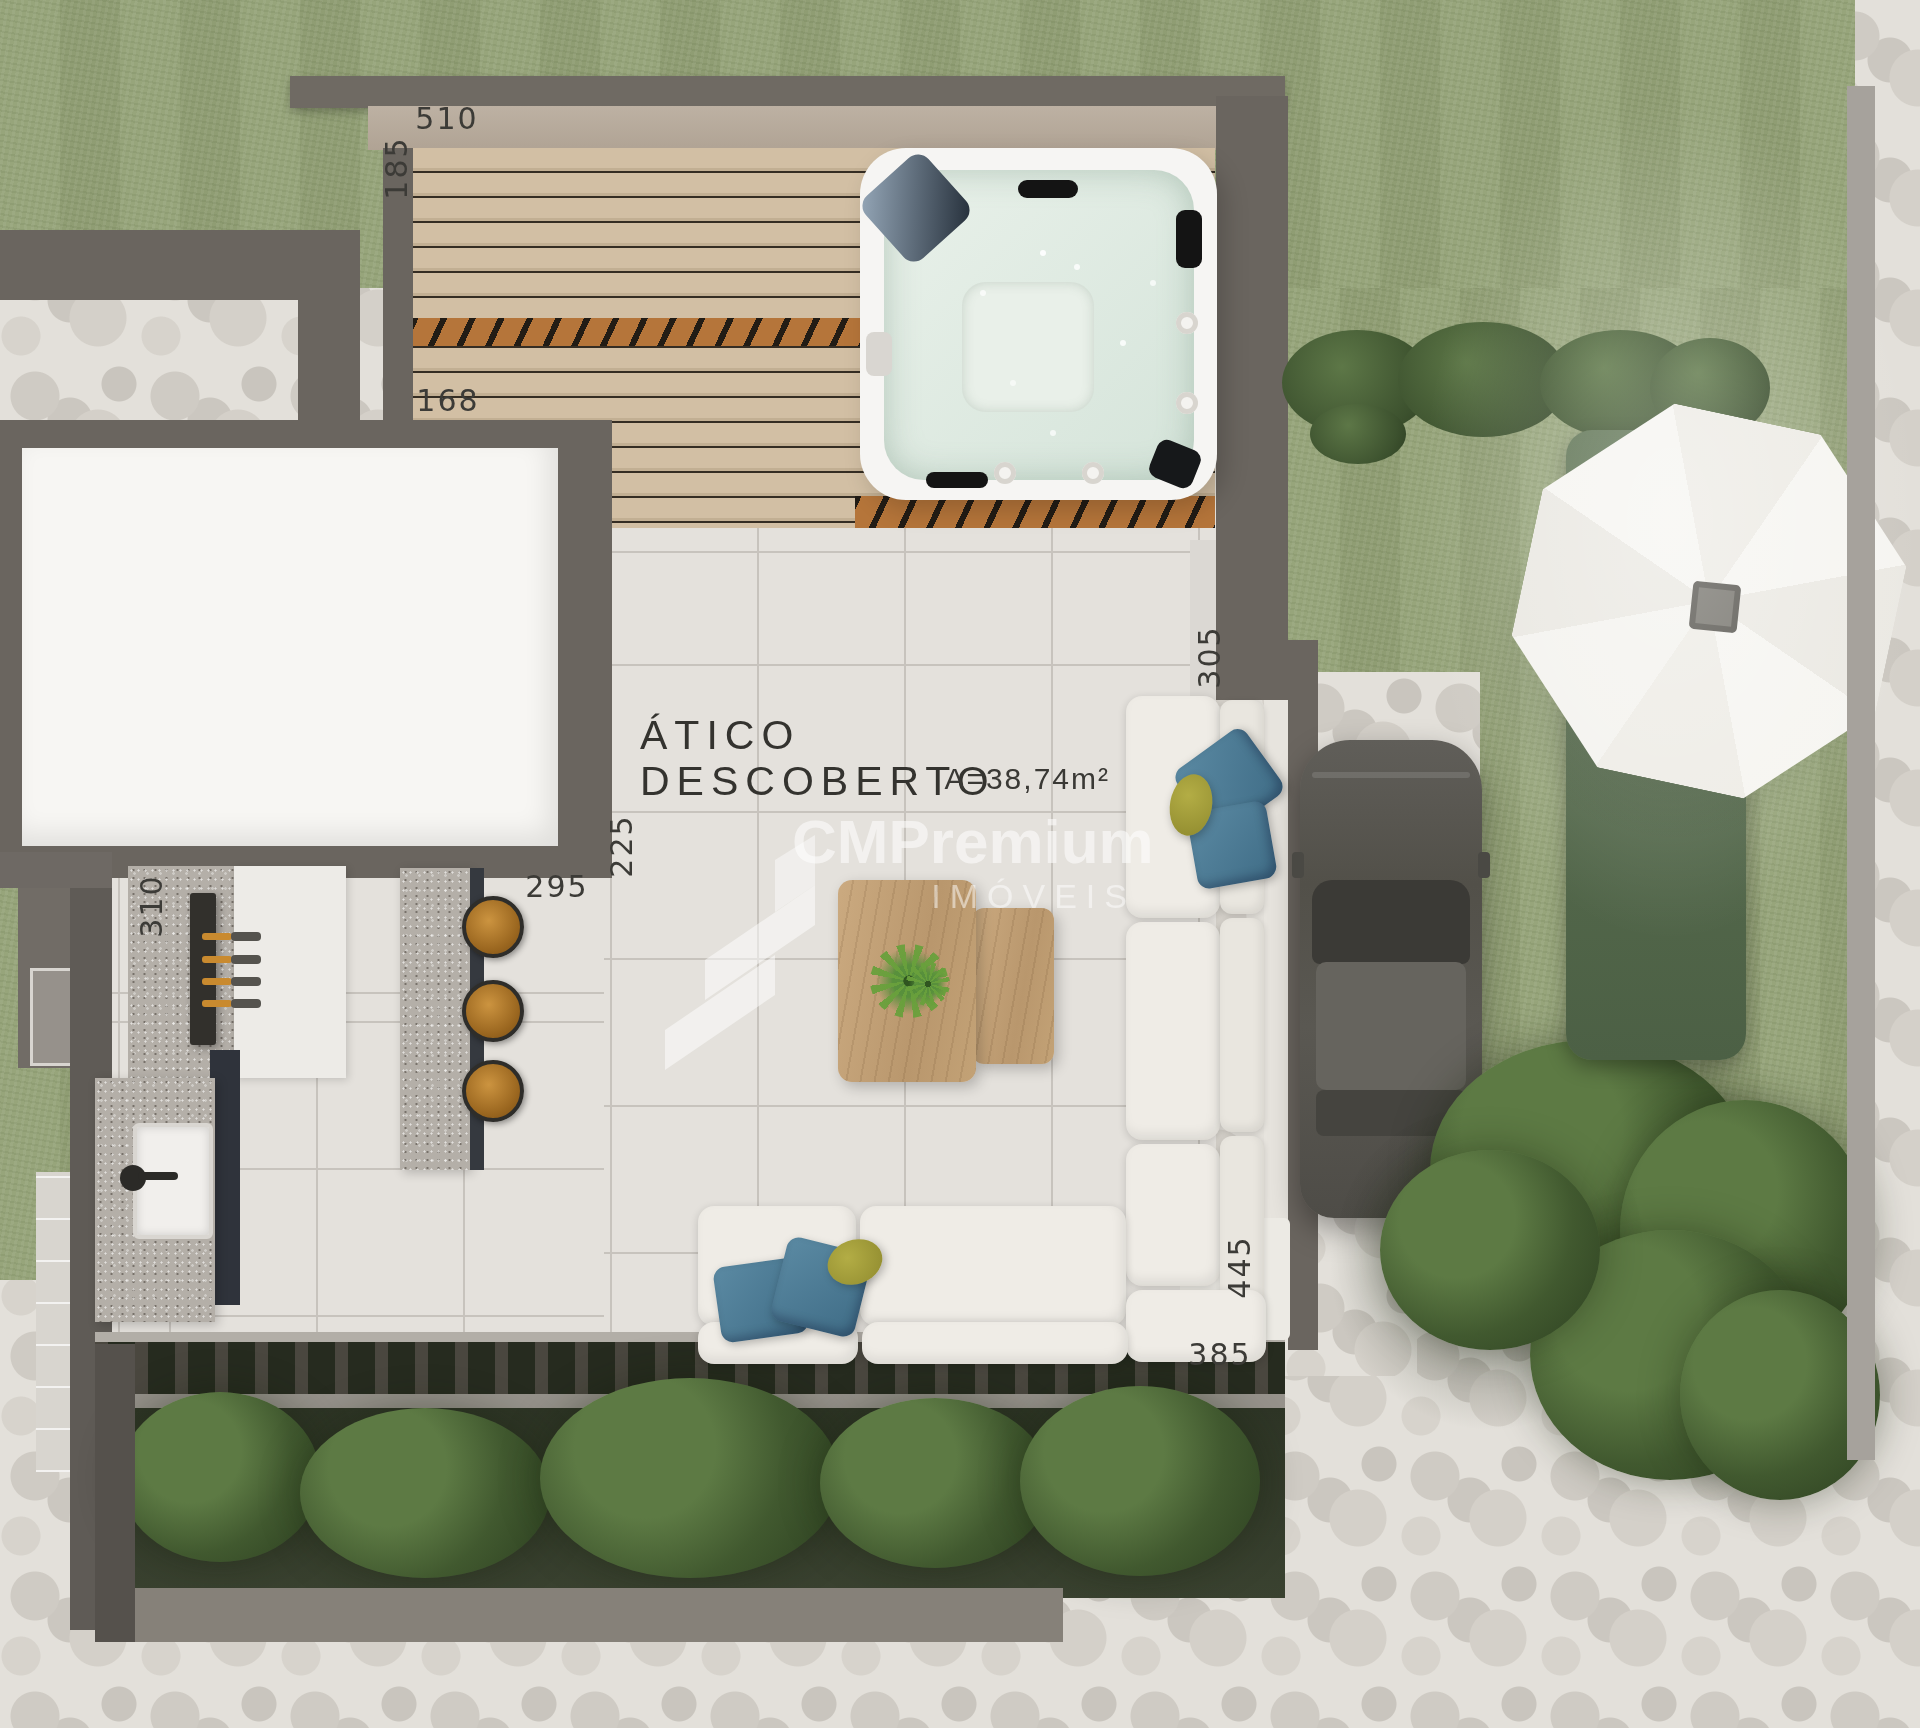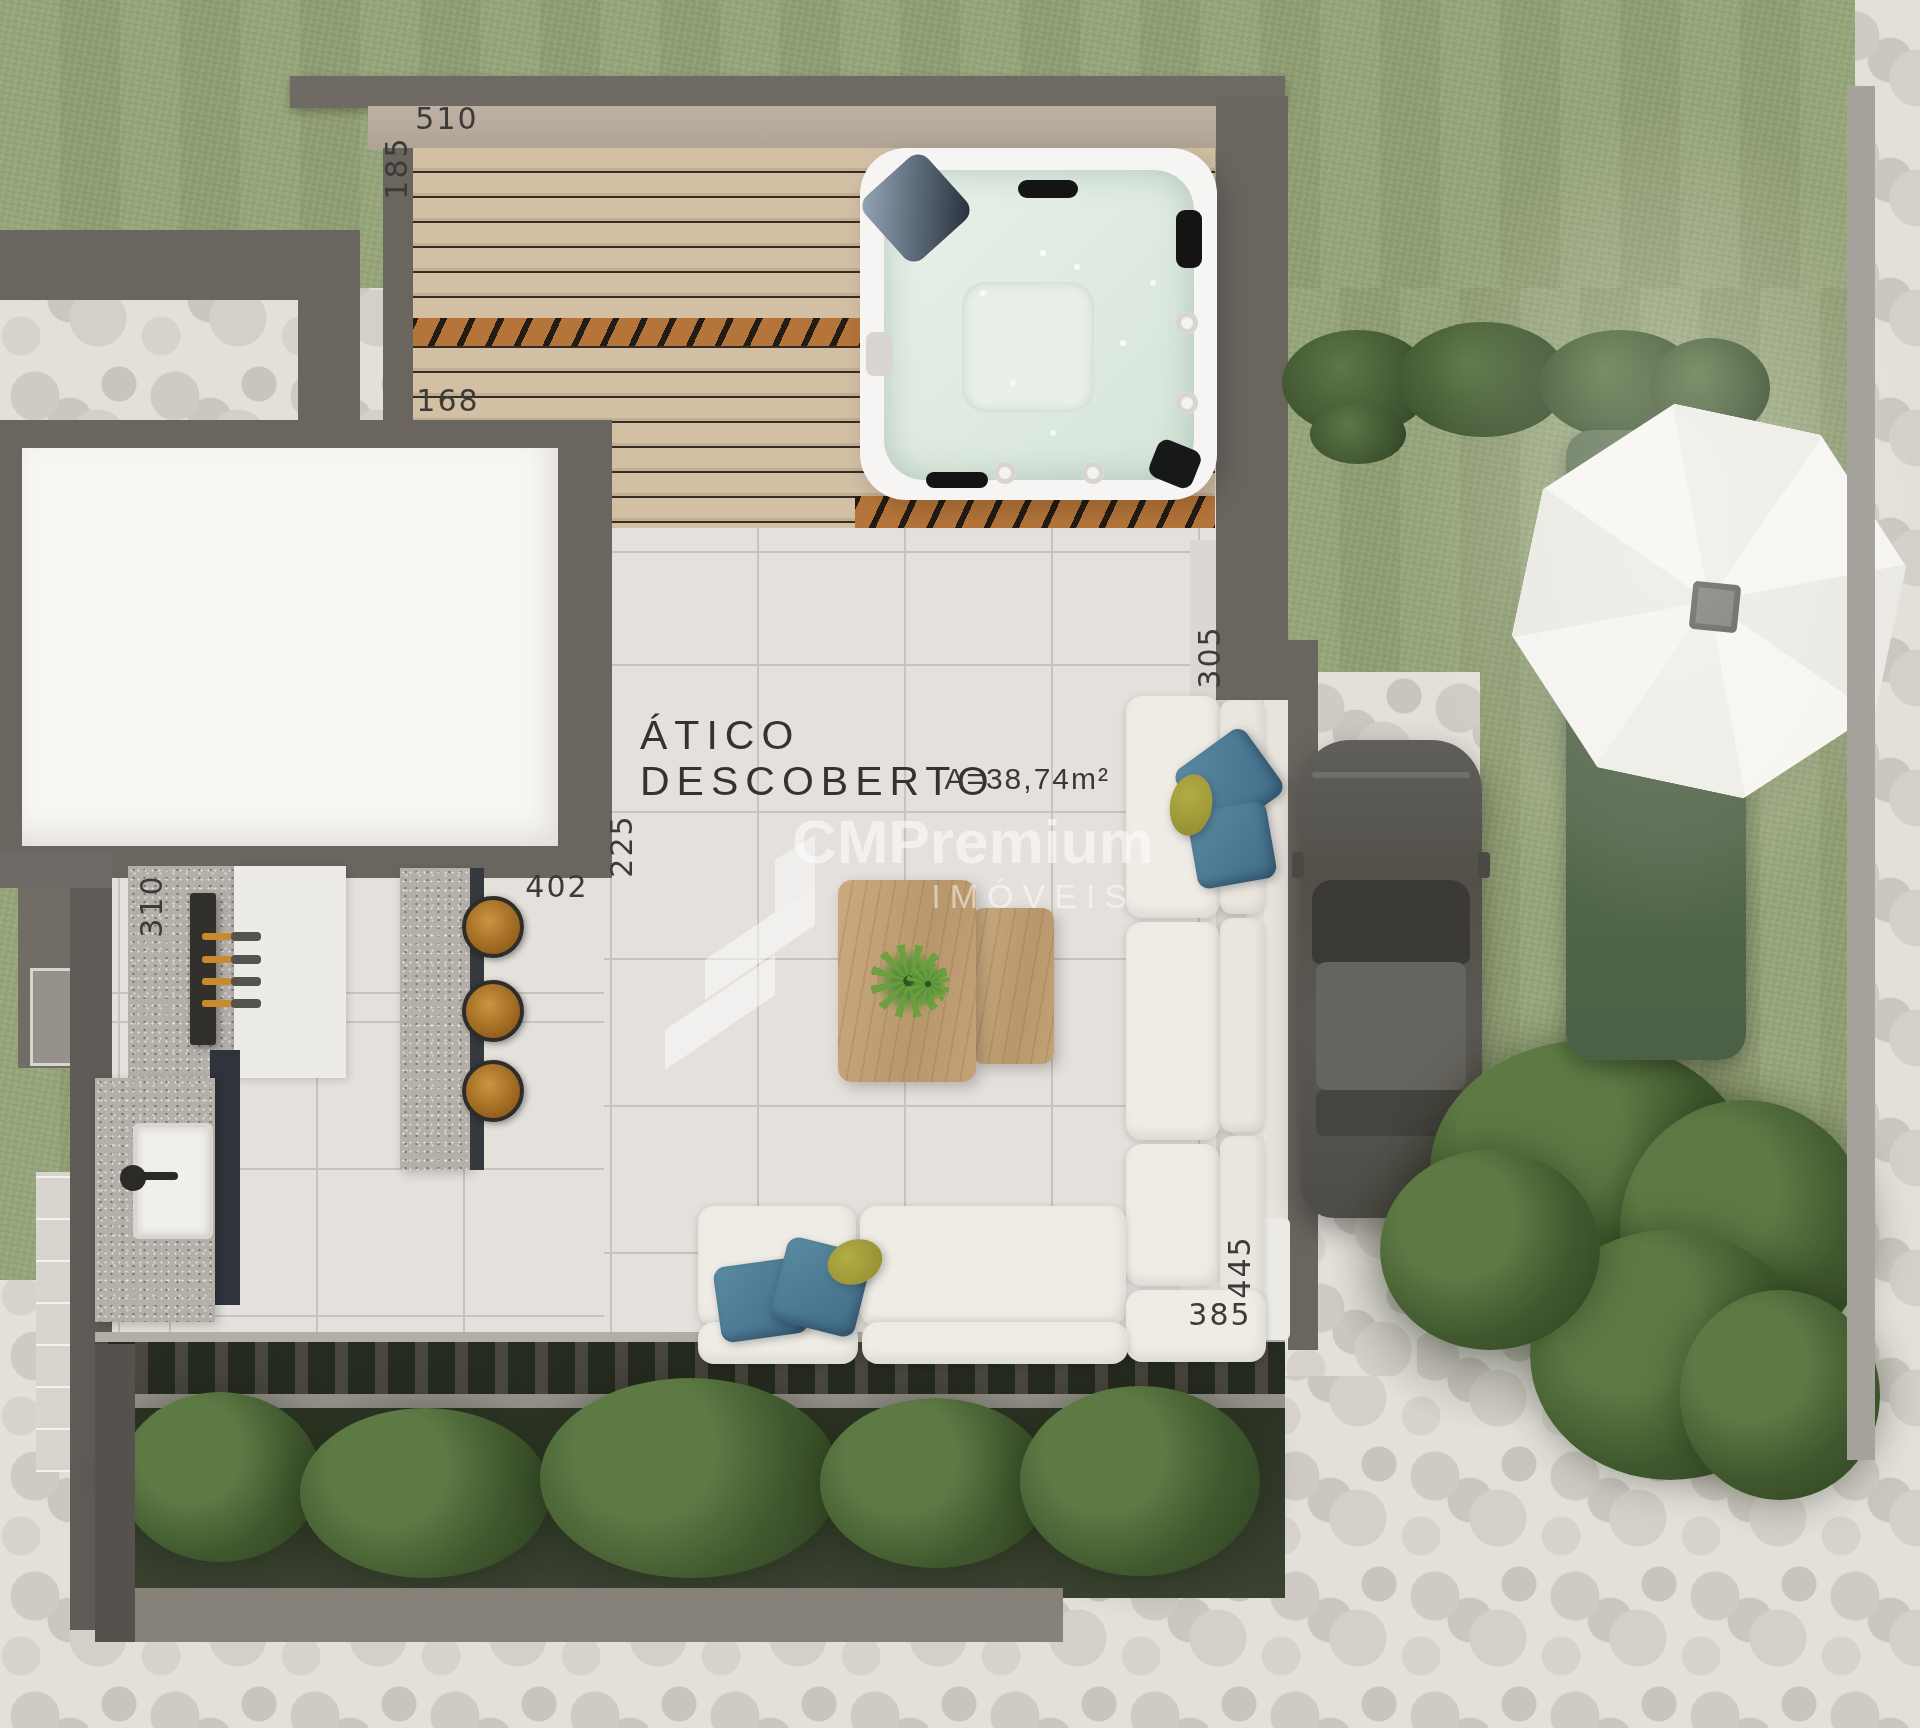--- a/index.html
+++ b/index.html
@@ -225,21 +225,21 @@
   #wm-logo{left:655px;top:800px;width:190px;height:290px;}
 
   #dim-460{left:407px;top:104px;}
   #dim-185{left:357px;top:153px;}
   #dim-105{left:408px;top:386px;}
   #dim-305{left:1170px;top:642px;}
   #dim-225{left:582px;top:831px;}
   #dim-295{left:517px;top:872px;}
   #dim-310{left:112px;top:891px;}
   #dim-445{left:1200px;top:1252px;}
-  #dim-385{left:1180px;top:1300px;}
+  #dim-385{left:1180px;top:1340px;}
 </style>
 </head>
 <body>
 
 <div id="canvas">
 
   <div class="abs stone" id="stone-base"></div>
   <div class="abs grass" id="grass-top"></div>
   <div class="abs grass" id="grass-right"></div>
   <div class="abs grass" id="grass-left"></div>
@@ -384,18 +384,18 @@
     <polygon points="120,60 160,35 160,85 120,112" fill="rgba(255,255,255,0.45)"></polygon>
   </svg>
   <div class="abs" id="wm-brand">CMPremium</div>
   <div class="abs" id="wm-sub">IMÓVEIS</div>
 
   <div class="abs dim" id="dim-460">510</div>
   <div class="abs dim v" id="dim-185">185</div>
   <div class="abs dim" id="dim-105">168</div>
   <div class="abs dim v" id="dim-305">305</div>
   <div class="abs dim v" id="dim-225">225</div>
-  <div class="abs dim" id="dim-295">402</div>
+  <div class="abs dim" id="dim-295">295</div>
   <div class="abs dim v" id="dim-310">310</div>
   <div class="abs dim v" id="dim-445">445</div>
   <div class="abs dim" id="dim-385">385</div>
 
 </div>
 
 </body></html>

